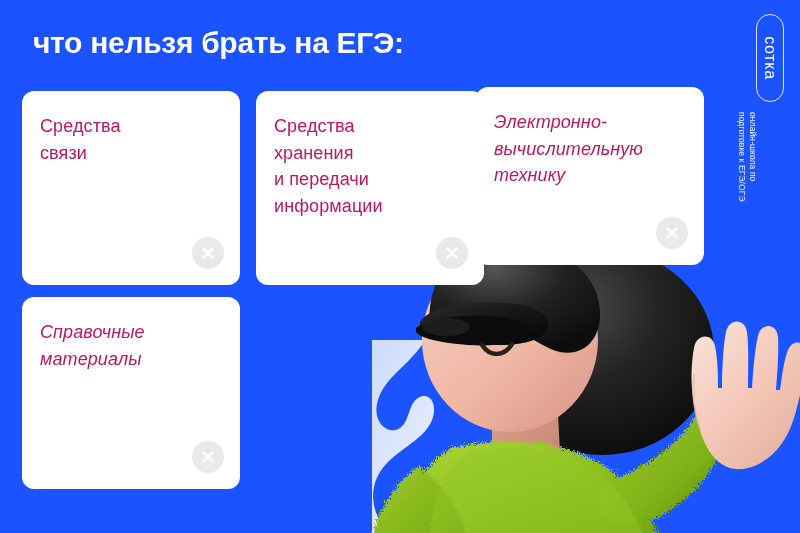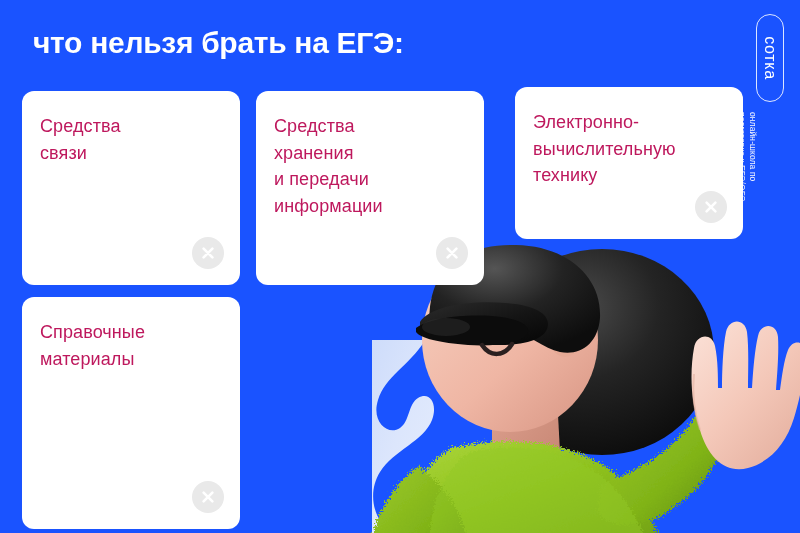--- a/index.html
+++ b/index.html
@@ -56,22 +56,22 @@
     bottom: 16px;
     width: 32px;
     height: 32px;
     border-radius: 50%;
     background: #e9e9e9;
   }
   .card-x svg { display: block; }
 
   #card-1 { left: 22px;  top: 91px;  width: 218px; height: 194px; }
   #card-2 { left: 256px; top: 91px;  width: 228px; height: 194px; }
-  #card-3 { left: 515px; top: 87px;  width: 228px; height: 152px; }
-  #card-4 { left: 22px;  top: 297px; width: 218px; height: 232px; }
+  #card-3 { left: 476px; top: 87px;  width: 228px; height: 178px; font-style: italic; }
+  #card-4 { left: 22px;  top: 297px; width: 218px; height: 192px; font-style: italic; }
 
   
   .brand {
     position: absolute;
     right: 0;
     top: 0;
     width: 62px;
     height: 260px;
     z-index: 6;
   }

